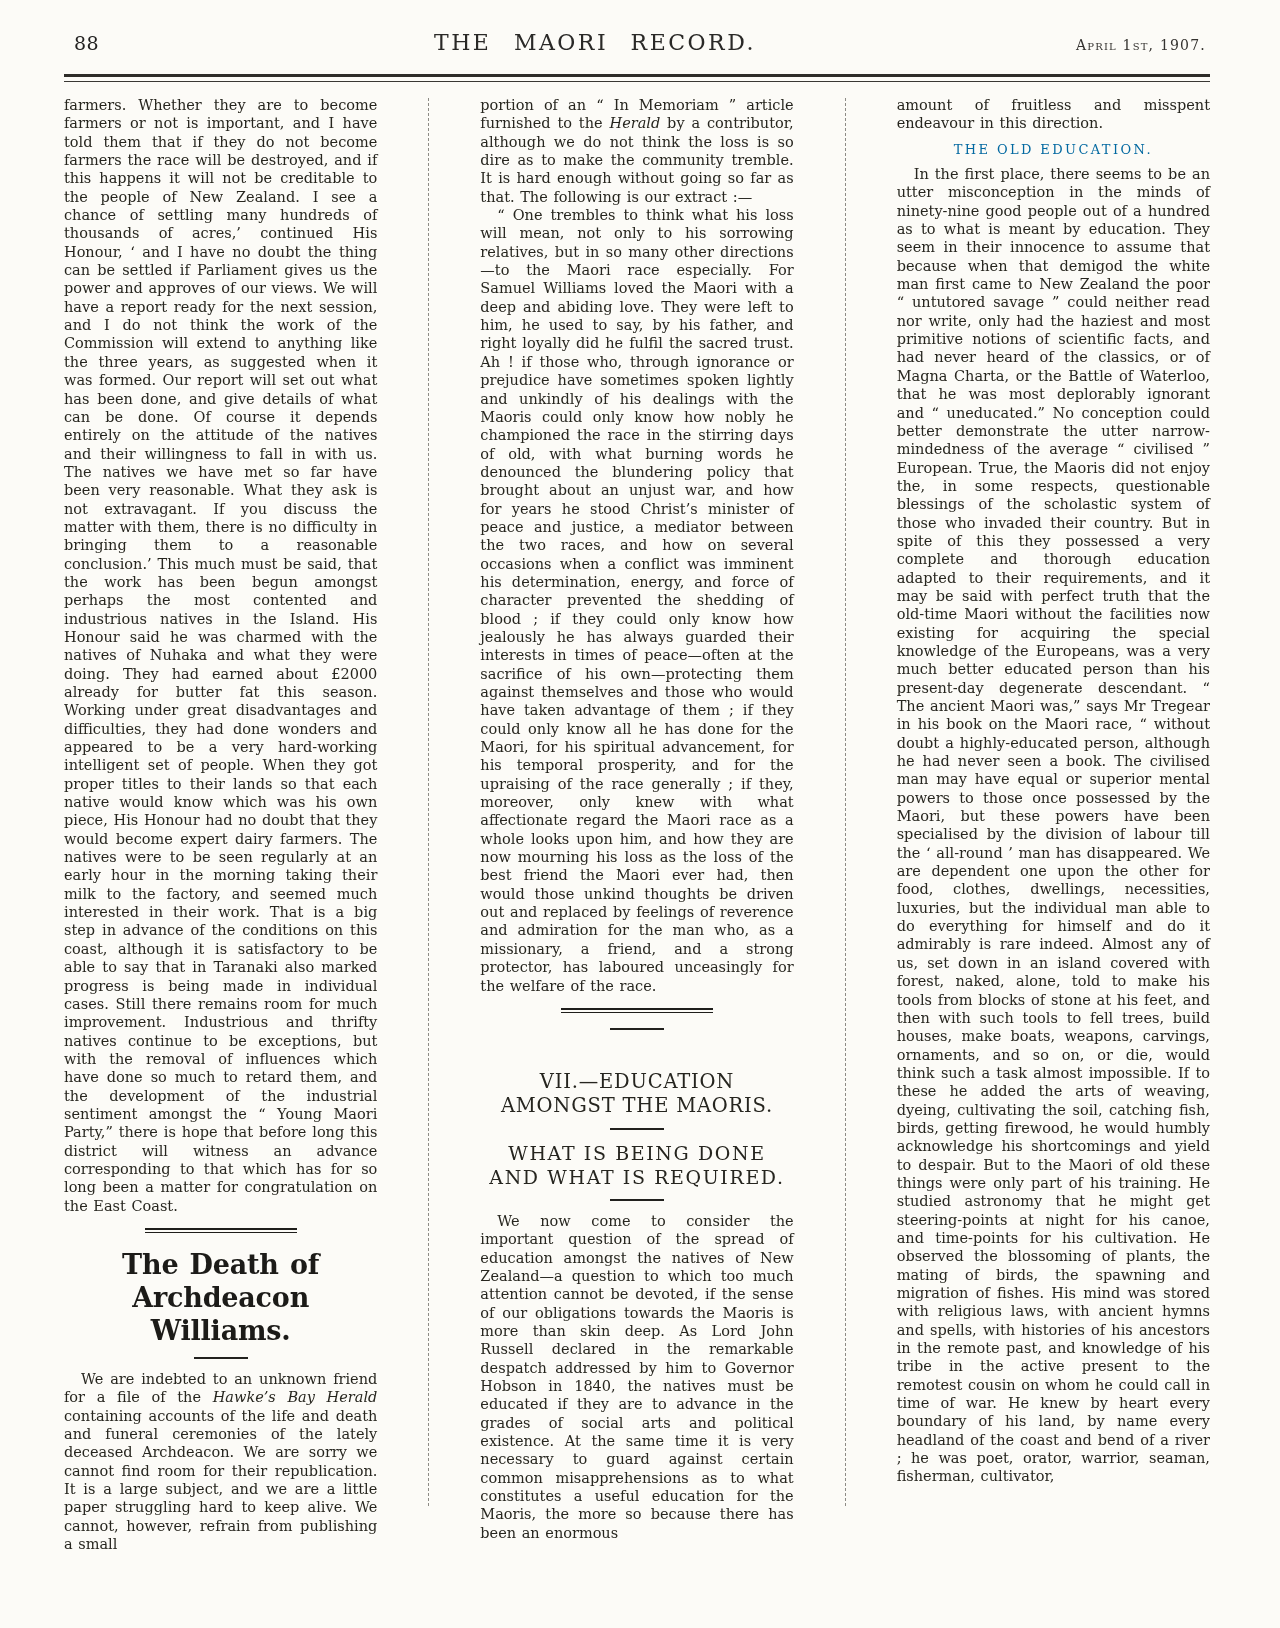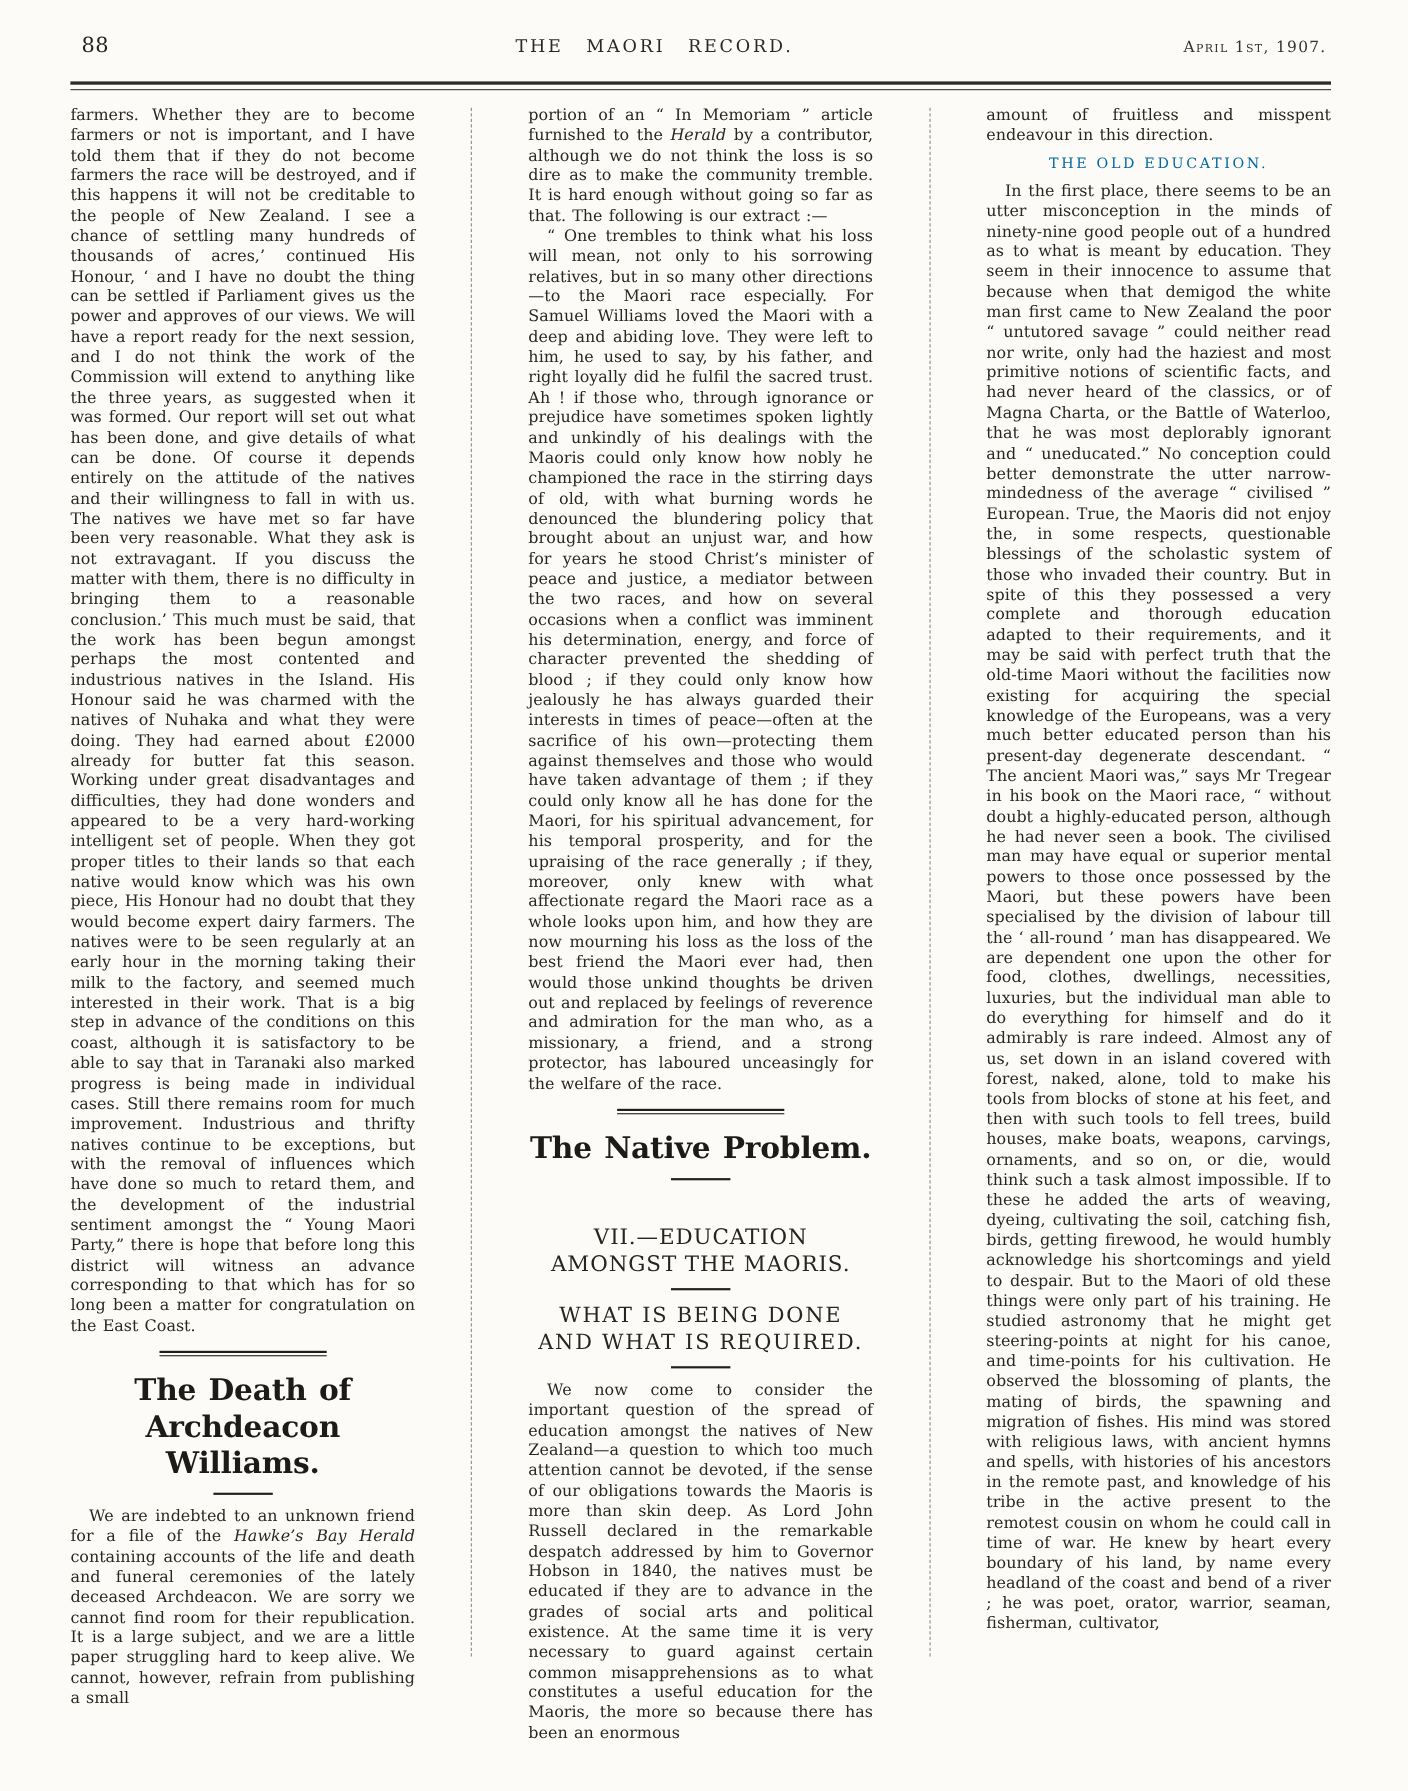--- a/index.html
+++ b/index.html
@@ -14,21 +14,21 @@
   .page { padding:16px 70px 0 64px; }
 
   
   .masthead {
     display:flex; align-items:baseline;
     padding:14px 4px 0 10px; height:46px;
   }
   .page-number { width:140px; font-size:19px; letter-spacing:0.5px; }
   .paper-title {
     flex:1; text-align:center;
-    font-size:16px; letter-spacing:2.5px; word-spacing:13px;
+    font-size:22px; letter-spacing:2.5px; word-spacing:13px;
     color:#2a2927;
   }
   .issue-date {
     width:230px; text-align:right;
     font-variant:small-caps; font-size:14px; letter-spacing:1.2px;
     color:#34322f;
   }
   .head-rule {
     margin-top:12px; height:8px;
     border-top:3px solid #2e2c29;
@@ -109,21 +109,20 @@
 
     <div class="col-sep"></div>
 
     <div class="col">
       <p class="body-para"><span>portion of an “ In Memoriam ” article furnished to the </span><i>Herald</i><span> by a contributor, although we do not think the loss is so dire as to make the community tremble. It is hard enough without going so far as that.   The following is our extract :—</span></p>
 
       <p class="body-para indent">“ One trembles to think what his loss will mean, not only to his sorrowing relatives, but in so many other directions —to the Maori race especially.  For Samuel Williams loved the Maori with a deep and abiding love.  They were left to him, he used to say, by his father, and right loyally did he fulfil the sacred trust. Ah !  if those who, through ignorance or prejudice have sometimes spoken lightly and unkindly of his dealings with the Maoris could only know how nobly he championed the race in the stirring days of old, with what burning words he denounced the blundering policy that brought about an unjust war, and how for years he stood Christ’s minister of peace and justice, a mediator between the two races, and how on several occasions when a conflict was imminent his determination, energy, and force of character prevented the shedding of blood ;  if they could only know how jealously he has always guarded their interests in times of  peace—often at the sacrifice of his own—protecting them against themselves and those who would have taken advantage of them ;  if they could only know all he has done for the Maori, for his spiritual advancement, for his temporal prosperity, and for the upraising of the race generally ;  if they, moreover, only knew with what affectionate regard the Maori race as a whole looks upon him, and how they are now mourning his loss as the loss of the best friend the Maori ever had, then would those unkind thoughts be driven out and replaced by feelings of reverence and admiration for the man who, as a missionary, a friend, and a strong protector, has laboured unceasingly for the welfare of the race.</p>
 
       <div class="article-sep"></div>
 
-      <h2 class="article-title">The Native Problem.</h2>
       <div class="short-rule"></div>
 
       <div class="subhead">VII.—EDUCATION AMONGST THE MAORIS.</div>
       <div class="short-rule"></div>
 
       <div class="subhead subhead-narrow">WHAT IS BEING DONE AND WHAT IS REQUIRED.</div>
       <div class="short-rule"></div>
 
       <p class="body-para indent">We now come to consider the important question of the spread of education amongst the natives of New Zealand—a question to which too much attention cannot be devoted, if the sense of our obligations towards the Maoris is more than skin deep. As Lord John Russell declared in the remarkable despatch addressed by him to Governor Hobson in 1840, the natives must be educated if they are to advance in the grades of social arts and political existence.  At the same time it is very necessary to guard against certain common misapprehensions as to what constitutes a useful education for the Maoris, the more so because there has been an enormous</p>
     </div>

